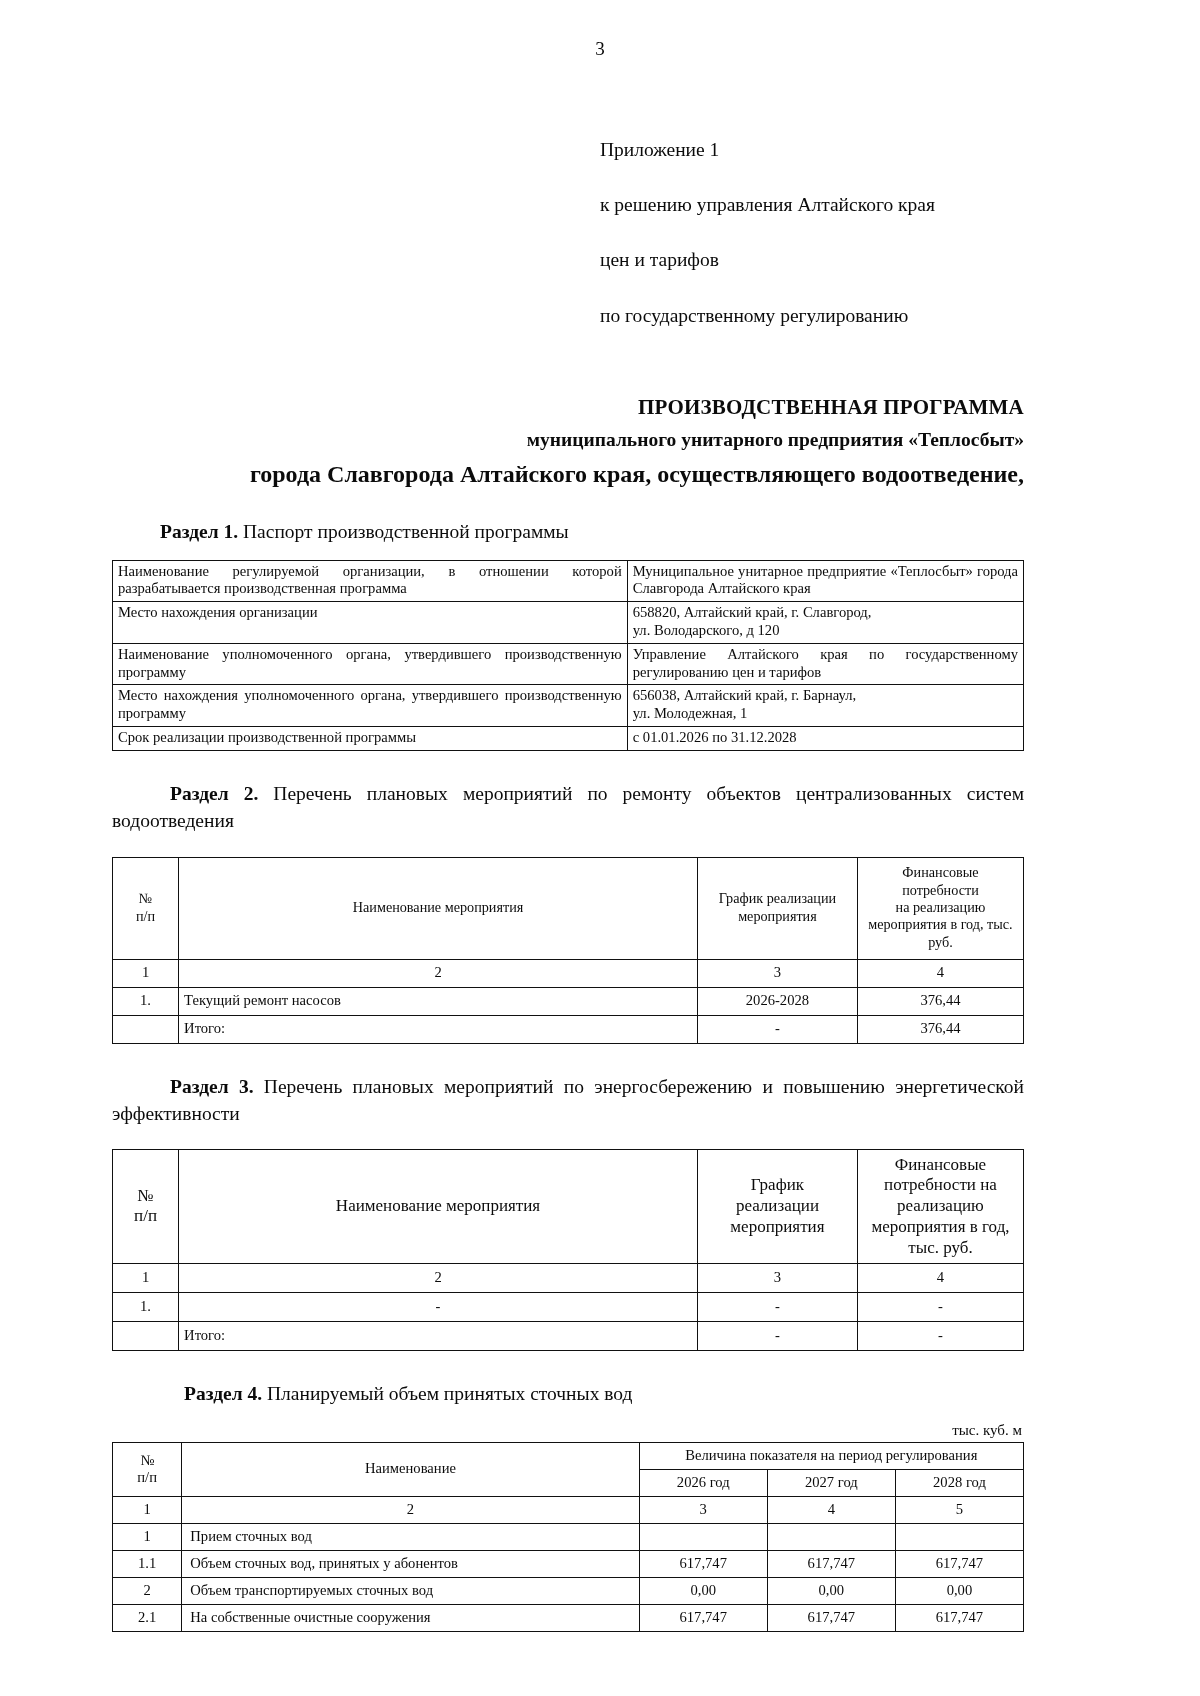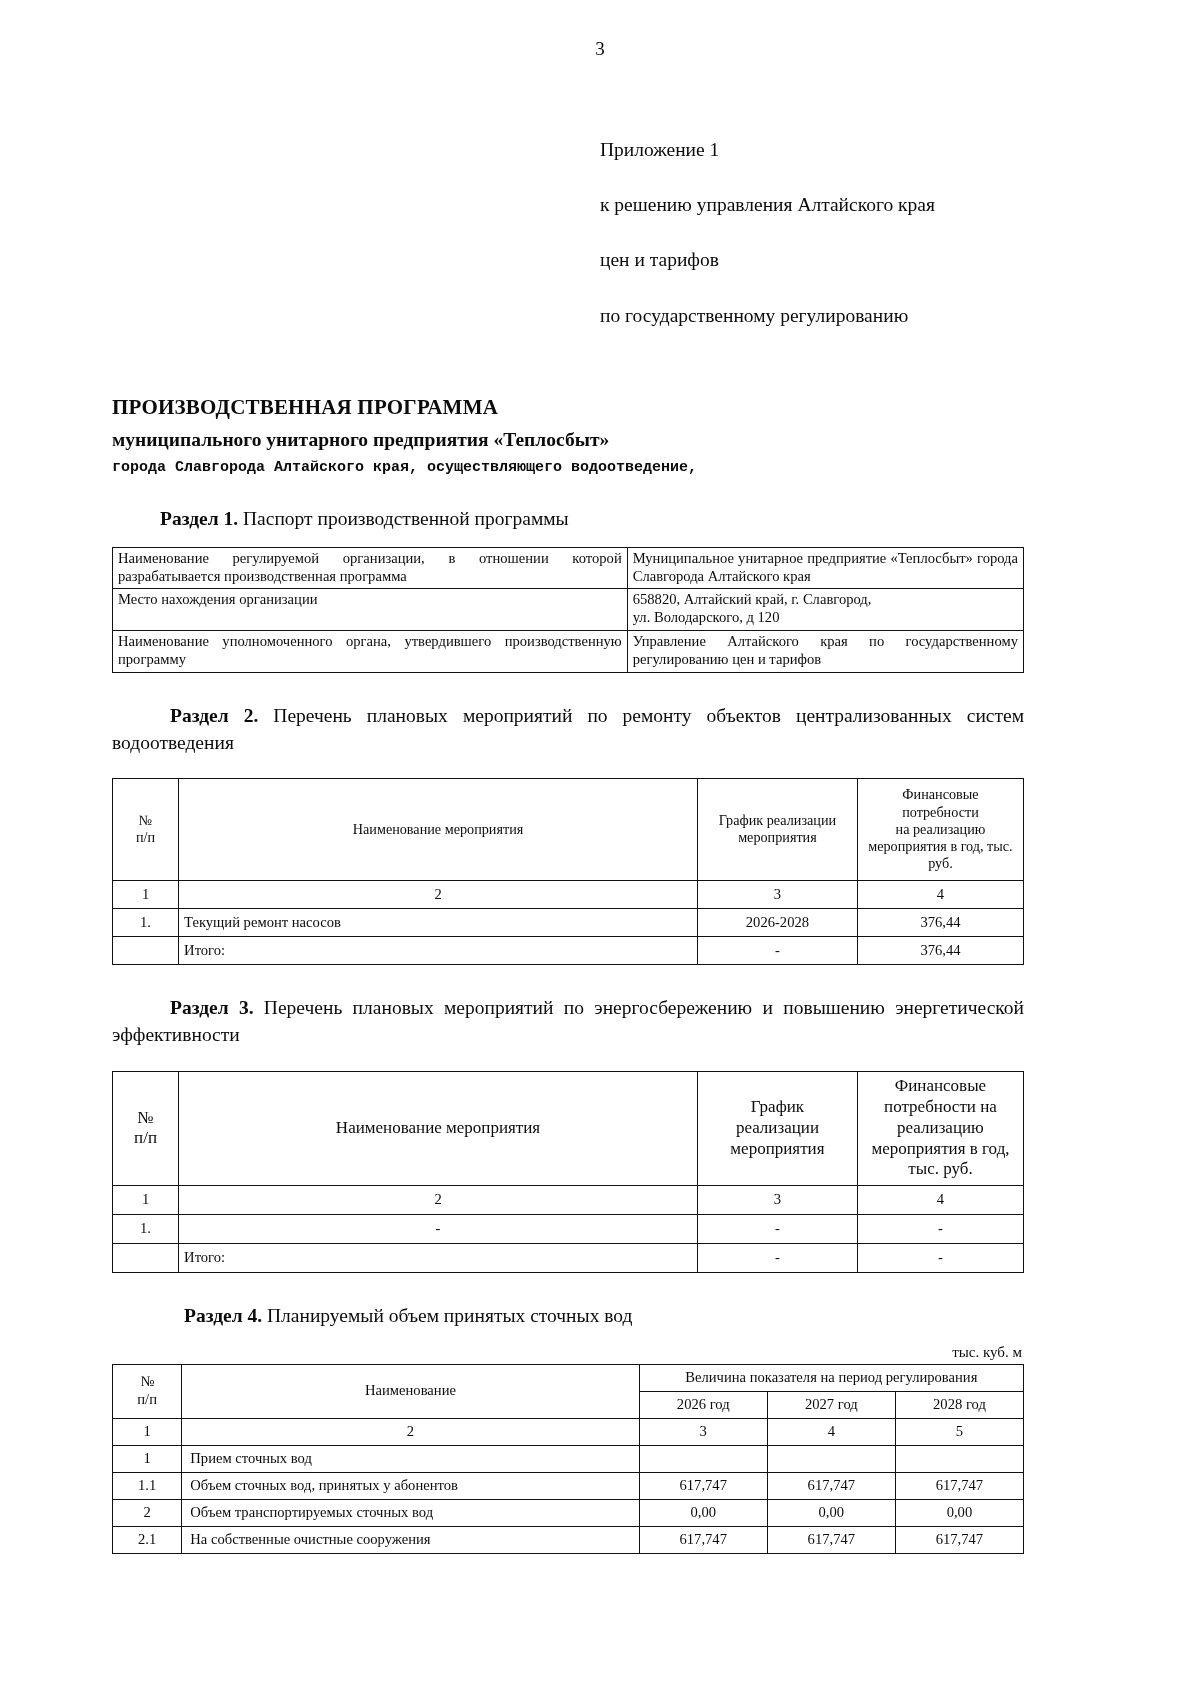--- a/index.html
+++ b/index.html
@@ -46,27 +46,27 @@
   .approval {
     margin-left: 488px;
     font-size: 19.5px;
     line-height: 1.42;
     white-space: pre-line;
   }
 
   
   .doc-title {
     margin-top: 36px;
-    text-align: left;
+    text-align: right;
     font-weight: bold;
     line-height: 1.42;
   }
   .doc-title .t1 { font-size: 21px; letter-spacing: .2px; display:block; }
   .doc-title .t2 { font-size: 19.5px; display:block; margin-top: 3px;}
-  .doc-title .t3 { font-size: 15px; display:block; margin-top: 3px; font-family: Liberation Mono, monospace;}
+  .doc-title .t3 { font-size: 24px; display:block; margin-top: 3px;}
   .doc-title .t4 { font-size: 19.5px; display:block; margin-top: 3px;}
 
   
   .section-head {
     font-size: 19.5px;
     line-height: 1.38;
     text-align: justify;
   }
   .section-head .lead { font-weight: bold; }
   .section-head.indent { text-indent: 58px; }
@@ -163,20 +163,29 @@
         </tr>
         <tr>
           <td class="k">Место нахождения организации</td>
           <td class="v nowrapcell">658820, Алтайский край, г. Славгород,
 ул. Володарского, д 120</td>
         </tr>
         <tr>
           <td class="k">Наименование уполномоченного органа, утвердившего производственную программу</td>
           <td class="v just">Управление Алтайского края по государственному регулированию цен и тарифов</td>
         </tr>
+        <tr>
+          <td class="k">Место нахождения уполномоченного органа, утвердившего производственную программу</td>
+          <td class="v nowrapcell">656038, Алтайский край, г. Барнаул,
+ул. Молодежная, 1</td>
+        </tr>
+        <tr>
+          <td class="k">Срок реализации производственной программы</td>
+          <td class="v">с 01.01.2026 по 31.12.2028</td>
+        </tr>
       </tbody>
     </table>
 
     <div class="section-head sh-s2 indent"><span class="lead">Раздел 2.</span><span> Перечень плановых мероприятий по ремонту объектов централизованных систем водоотведения</span></div>
 
     <table class="t-events">
       <thead>
         <tr>
           <td class="c-num nowrapcell">№
 п/п</td>

